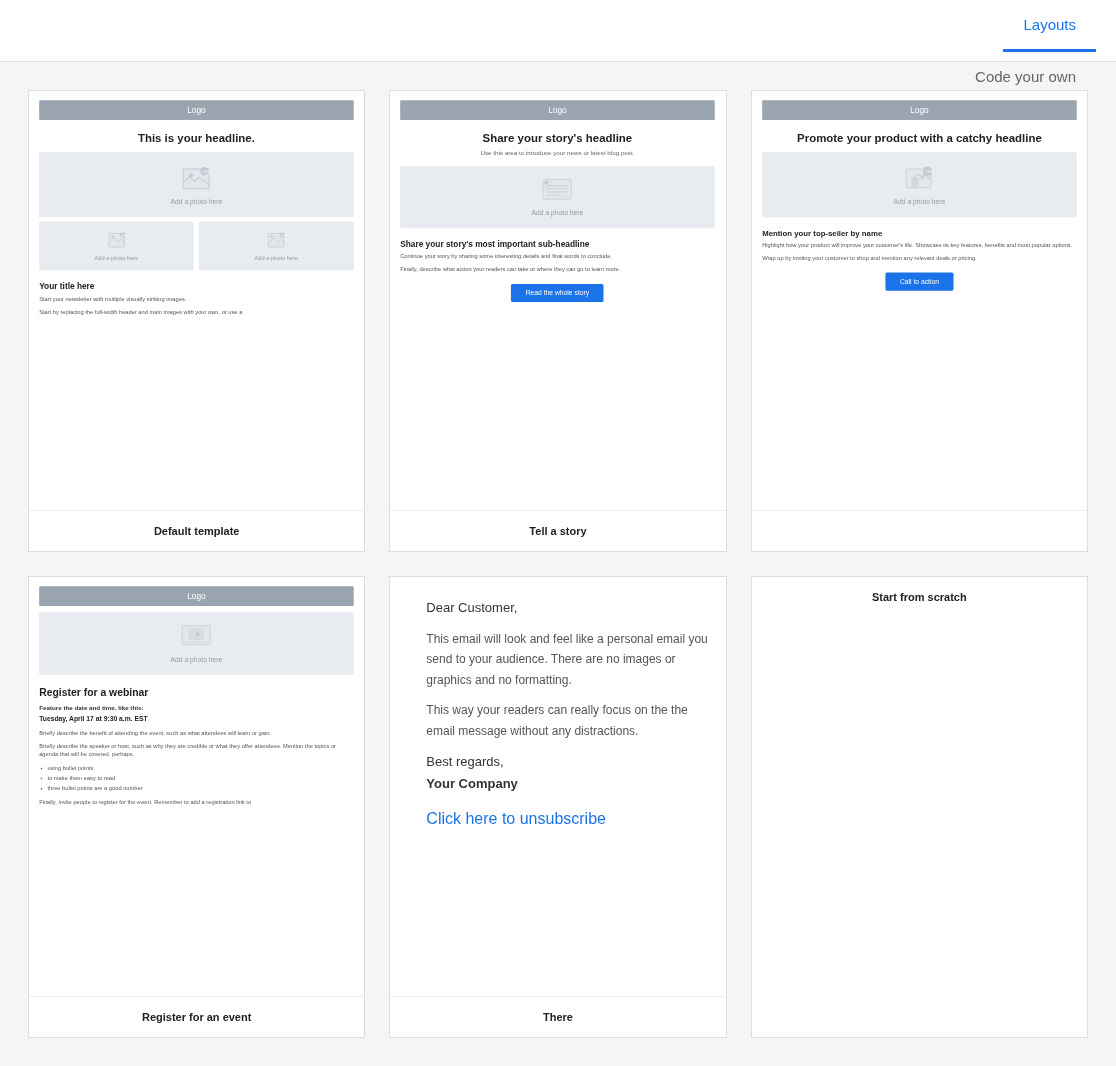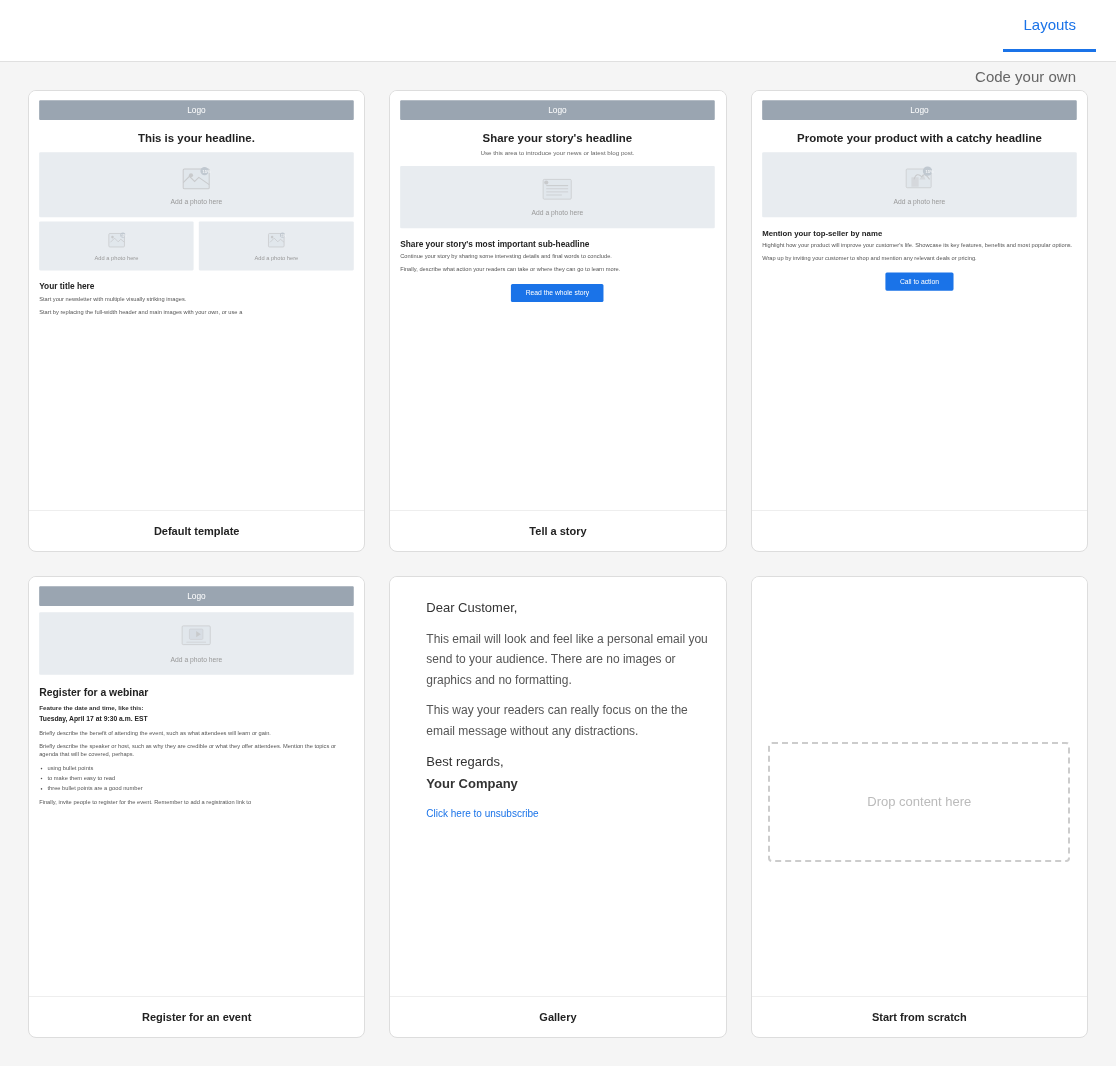--- a/index.html
+++ b/index.html
@@ -38,21 +38,21 @@
       display: grid;
       grid-template-columns: repeat(3, 1fr);
       gap: 24px;
       padding: 28px 28px;
       max-width: 1116px;
     }
 
     .template-card {
       background: #fff;
       border: 1px solid #ddd;
-      border-radius: 8px;
+      border-radius: 0;
       overflow: hidden;
       cursor: pointer;
       display: flex;
       flex-direction: column;
     }
 
     .card-preview {
       background: #fff;
       border-bottom: 1px solid #eee;
       overflow: hidden;
@@ -181,21 +181,21 @@
       padding: 20px 24px;
       font-size: 13px;
       color: #333;
       line-height: 1.7;
     }
 
     .simple-preview .greeting { margin-bottom: 10px; }
     .simple-preview .paragraph { margin-bottom: 10px; color: #555; font-size: 12px;}
     .simple-preview .signature { margin-top: 10px; }
     .simple-preview .company { font-weight: 700; }
-    .simple-preview .unsubscribe { color: #1a73e8; font-size: 10px; margin-top: 10px; }
+    .simple-preview .unsubscribe { color: #1a73e8; font-size: 16px; margin-top: 10px; }
 
     .drop-zone {
       border: 2px dashed #ccc;
       border-radius: 4px;
       width: 90%;
       height: 120px;
       display: flex;
       align-items: center;
       justify-content: center;
       color: #bbb;
@@ -385,27 +385,20 @@
         <div class="simple-preview">
           <div class="greeting">Dear Customer,</div>
           <div class="paragraph">This email will look and feel like a personal email you send to your audience. There are no images or graphics and no formatting.</div>
           <div class="paragraph">This way your readers can really focus on the the email message without any distractions.</div>
           <div class="signature">Best regards,</div>
           <div class="company">Your Company</div>
           <div class="unsubscribe">Click here to unsubscribe</div>
         </div>
       </div>
     </div>
-    <div class="card-label">Gallery</div>
-  </div>
-
-  <div class="template-card">
-    <div class="card-preview preview-scroll">
-      <div style="display:flex;align-items:center;justify-content:center;height:100%;background:#fff;">
-        <div class="drop-zone">
-          <span>Drop content here</span>
-        </div>
-      </div>
-    </div>
+    <div class="card-label">There</div>
+  </div>
+
+  <div class="template-card">
     <div class="card-label">Start from scratch</div>
   </div>
 
 </div>
 
 </body></html>

